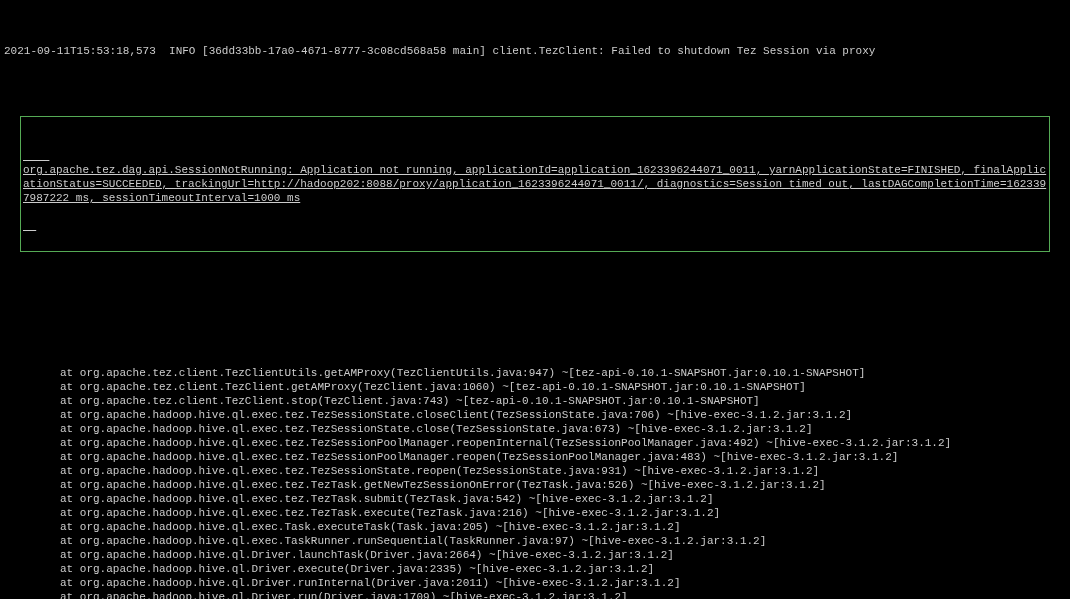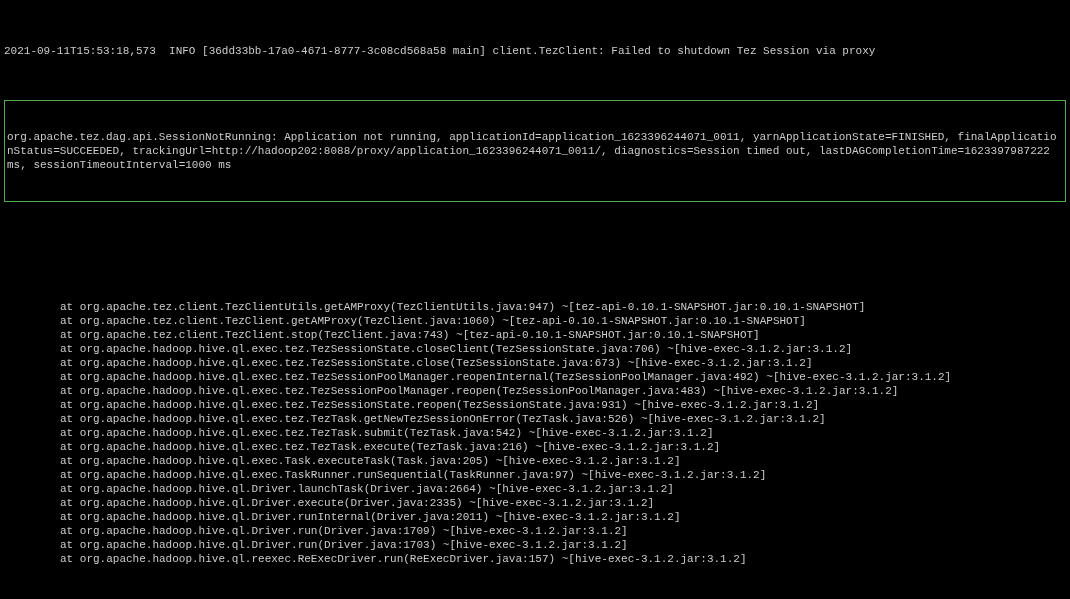--- a/index.html
+++ b/index.html
@@ -18,22 +18,23 @@
   padding: 2px 4px;
   white-space: pre;
   position: relative;
 }
 .line {
   white-space: pre-wrap;
   word-break: break-all;
 }
 .box {
   border: 1px solid #55aa55;
-  padding: 1px 2px;
-  margin: 0;
+  padding: 18px 2px;
+  margin: 16px;
+  text-decoration: underline;
 }
 .stack {
   padding-left: 56px;
 }
 .stack .line {
   text-indent: -28px;
   padding-left: 28px;
 }
 </style>
 </head>

